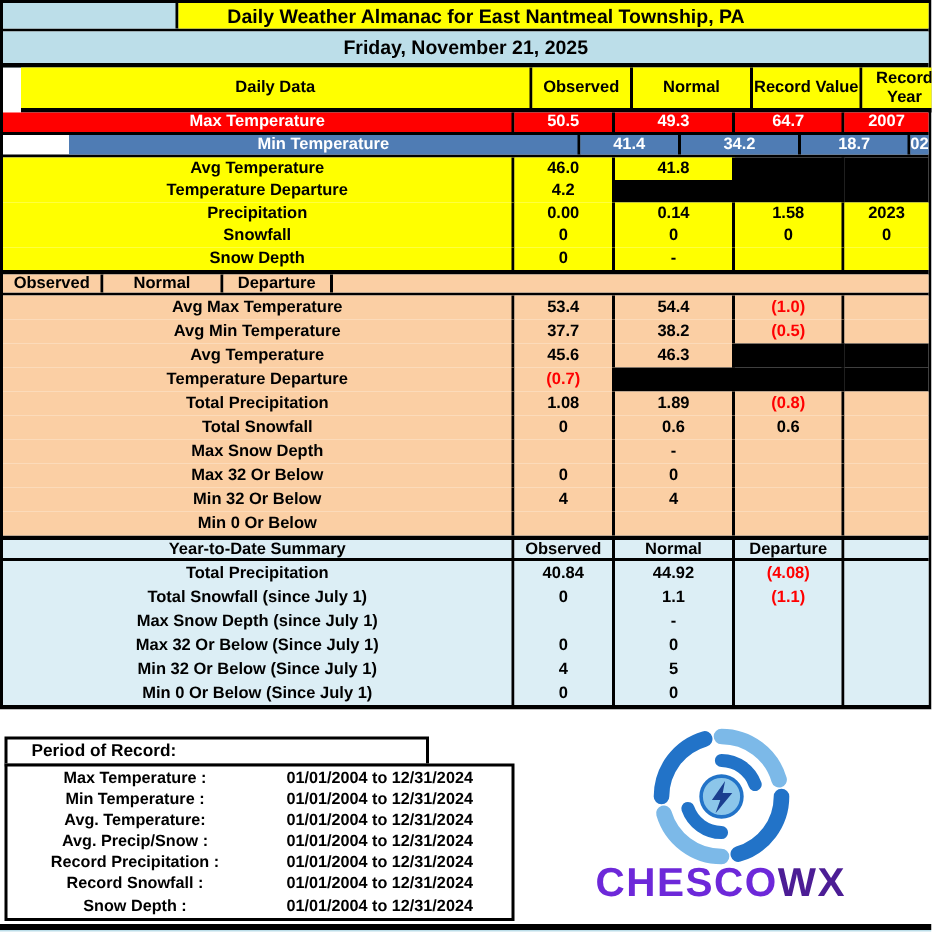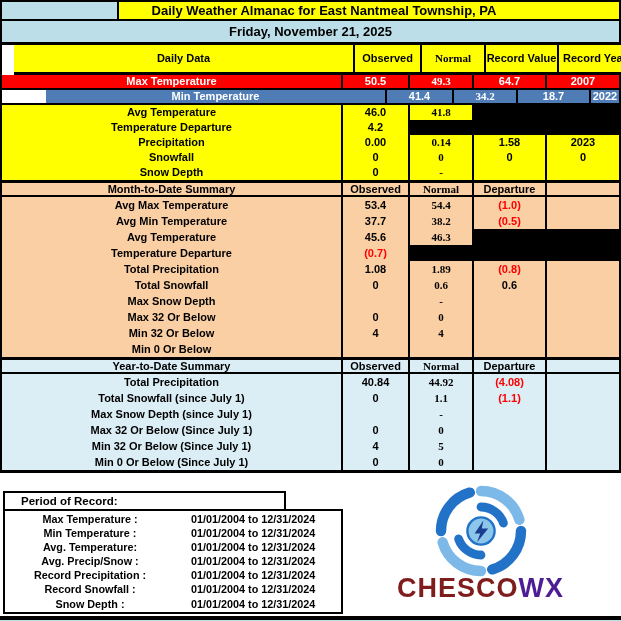--- a/index.html
+++ b/index.html
@@ -15,21 +15,21 @@
     background:#fff;
   }
   .row{display:flex;box-sizing:border-box;width:100%;}
   .cell{
     box-sizing:border-box;display:flex;align-items:center;justify-content:center;
     text-align:center;font-size:11px;line-height:1.15;overflow:hidden;
     border-right:2px solid #000;
   }
   .c0{width:341px;}
   .c1{width:67px;}
-  .c2{width:64px;font-family:Liberation Serif, serif;}
+  .c2{width:80px;}
   .c3{width:73px;}
   .c4{flex:1;border-right:none;}
   
   .title-row{height:19px;border-bottom:2px solid #000;}
   .title-left{width:117px;background:#BCDEE9;border-right:2px solid #000;box-sizing:border-box;}
   .title-main{flex:1;background:#FFFF00;display:flex;align-items:center;justify-content:center;
     font-size:13px;padding-right:90px;box-sizing:border-box;}
   .date-row{height:21px;background:#BCDEE9;border-bottom:3px solid #000;
     display:flex;align-items:center;justify-content:center;font-size:13px;}
   
@@ -67,21 +67,21 @@
     border:2px solid #000;background:#fff;
     display:flex;flex-direction:column;justify-content:space-around;padding:1px 0;
   }
   .por-row{display:flex;font-size:10.8px;line-height:1;}
   .por-label{width:170px;text-align:center;}
   .por-value{flex:1;text-align:left;padding-left:16px;}
   
   .logo{position:absolute;left:378px;top:10px;width:205px;text-align:center;}
   .logo svg{display:block;margin:0 auto;}
   .logo-text{font-size:27px;letter-spacing:1px;line-height:1;margin-top:-4px;}
-  .logo-text .dark{color:#7f1d1d;}
+  .logo-text .dark{color:#6d28d9;}
   .logo-text .light{color:#4c1d95;}
   
   .bar-black{width:621px;height:4px;background:#000;}
   .bar-blue{width:621px;height:4px;background:#BCDEE9;}
 </style>
 </head>
 <body>
 
 <div class="almanac">
   <div class="row title-row">
@@ -141,21 +141,20 @@
       </div>
       <div class="row row daily-row">
         <div class="cell c0">Snow Depth</div>
         <div class="cell c1">0</div>
         <div class="cell c2">-</div>
         <div class="cell c3"></div>
         <div class="cell c4"></div>
       </div>
     </div>
   <div class="row hdr-mtd" id="mtd-header">
-      <div class="cell c0">Month-to-Date Summary</div>
       <div class="cell c1">Observed</div>
       <div class="cell c2">Normal</div>
       <div class="cell c3">Departure</div>
       <div class="cell c4"></div>
     </div>
   <div id="mtd-rows">
       <div class="row row mtd-row">
         <div class="cell c0">Avg Max Temperature</div>
         <div class="cell c1">53.4</div>
         <div class="cell c2">54.4</div>

